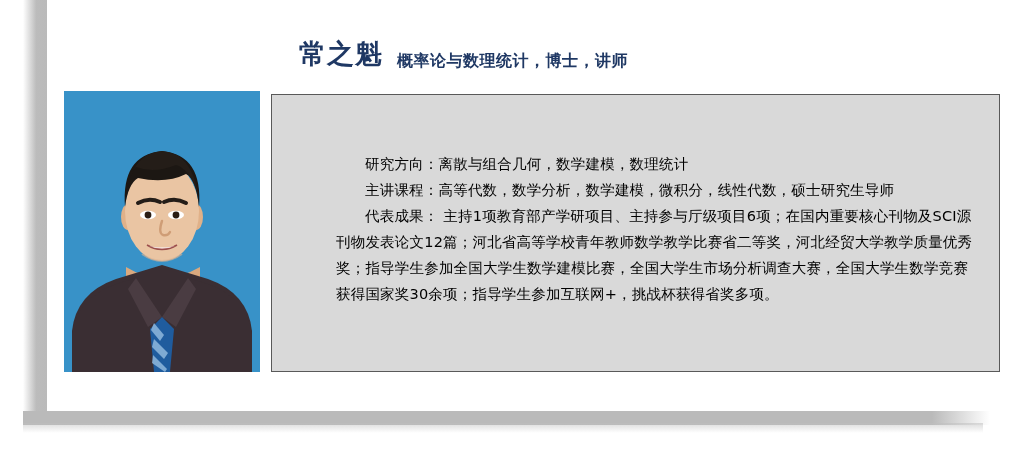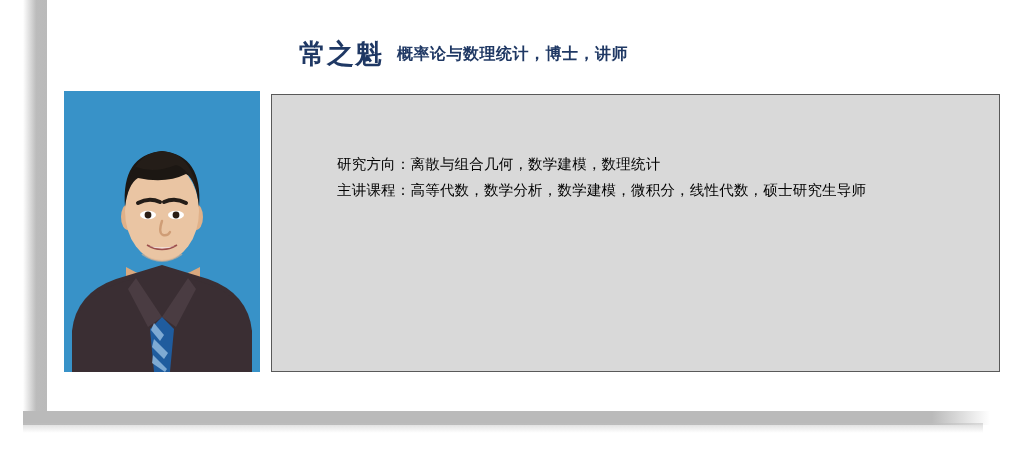--- a/index.html
+++ b/index.html
@@ -49,21 +49,21 @@
     background: linear-gradient(to bottom, rgba(190,190,190,0.55) 0%, rgba(190,190,190,0) 100%);
     pointer-events: none;
   }
 
   
   .header {
     position: absolute;
     left: 299px;
     top: 36px;
     display: flex;
-    align-items: center;
+    align-items: flex-end;
     white-space: nowrap;
   }
   .person-name {
     font-family: "DejaVu Serif", "Liberation Serif", serif;
     font-size: 27px;
     font-weight: bold;
     color: #1f3864;
     letter-spacing: 1px;
   }
   .person-titles {
@@ -93,20 +93,21 @@
     left: 271px;
     top: 94px;
     width: 729px;
     height: 278px;
     background: #d9d9d9;
     border: 1px solid #595959;
     box-sizing: border-box;
   }
   .info-inner {
     padding: 56px 24px 0 36px;
+    margin-left: 28px;
   }
   .info-line {
     font-family: "DejaVu Sans", "Liberation Sans", sans-serif;
     font-size: 14.5px;
     color: #000000;
     line-height: 26px;
     text-indent: 2em;
     margin: 0;
     letter-spacing: 0.2px;
   }
@@ -170,16 +171,17 @@
       <path d="M85 155 q13 5 26 0 q-13 3 -26 0 z" fill="#ffffff"></path>
 
       <path d="M78 163 q20 14 40 0" stroke="#dcb291" stroke-width="2" fill="none" opacity="0.6"></path>
     </svg>
   </div>
 
   <div class="info-box">
     <div class="info-inner">
       <p class="info-line">研究方向：离散与组合几何，数学建模，数理统计</p>
       <p class="info-line">主讲课程：高等代数，数学分析，数学建模，微积分，线性代数，硕士研究生导师</p>
+      <p class="info-line">代表成果： 主持1项教育部产学研项目、主持参与厅级项目6项；在国内重要核心刊物及SCI源刊物发表论文12篇；河北省高等学校青年教师数学教学比赛省二等奖，河北经贸大学教学质量优秀奖；指导学生参加全国大学生数学建模比赛，全国大学生市场分析调查大赛，全国大学生数学竞赛获得国家奖30余项；指导学生参加互联网+，挑战杯获得省奖多项。</p>
     </div>
   </div>
 
 </div>
 
 </body></html>

